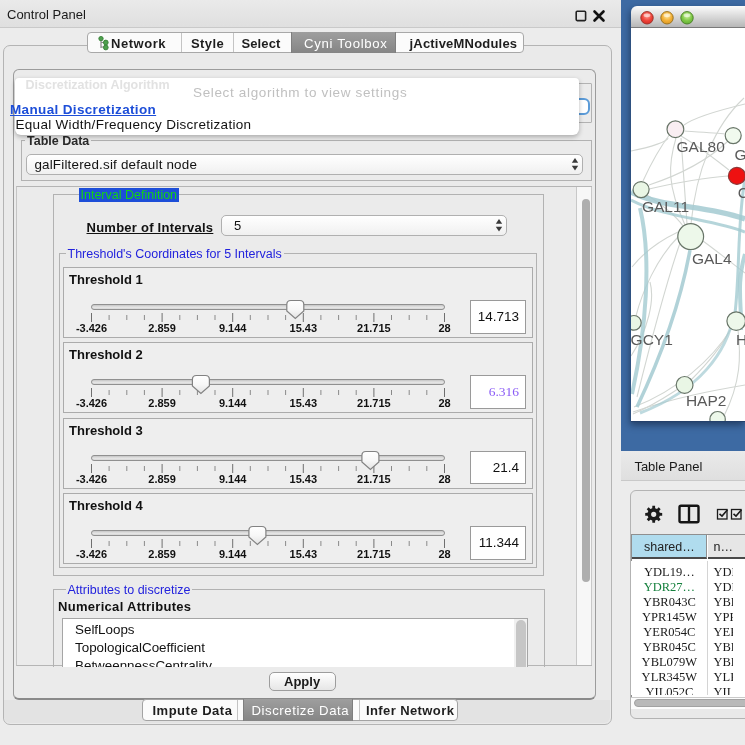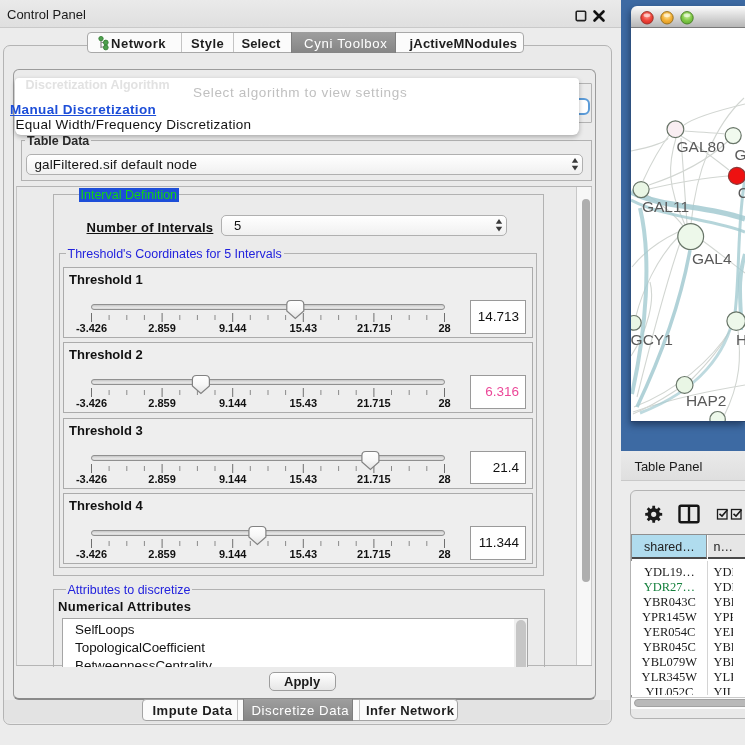--- a/index.html
+++ b/index.html
@@ -158,21 +158,21 @@
         <line x1="381.5" y1="46" x2="381.5" y2="55" stroke="#6f6f6f" stroke-width="1"></line>
         <text x="28.5" y="65" font-size="11" font-weight="bold" fill="#111" text-anchor="middle" font-family="Liberation Sans, sans-serif">-3.426</text>
         <text x="99.1" y="65" font-size="11" font-weight="bold" fill="#111" text-anchor="middle" font-family="Liberation Sans, sans-serif">2.859</text>
         <text x="169.7" y="65" font-size="11" font-weight="bold" fill="#111" text-anchor="middle" font-family="Liberation Sans, sans-serif">9.144</text>
         <text x="240.3" y="65" font-size="11" font-weight="bold" fill="#111" text-anchor="middle" font-family="Liberation Sans, sans-serif">15.43</text>
         <text x="310.9" y="65" font-size="11" font-weight="bold" fill="#111" text-anchor="middle" font-family="Liberation Sans, sans-serif">21.715</text>
         <text x="381.5" y="65" font-size="11" font-weight="bold" fill="#111" text-anchor="middle" font-family="Liberation Sans, sans-serif">28</text>
         <path d="M129.4 37.5 Q129.4 33.5 133.4 33.5 L142.4 33.5 Q146.4 33.5 146.4 37.5 L146.4 44.0 L137.9 51.5 L129.4 44.0 Z" fill="url(#hg)" stroke="#828282" stroke-width="1.2"></path>
       </svg>
 <div class="abs" style="left:453px;top:188.4px;width:56px;height:33.5px;background:#fff;border:1.5px solid #9a9a9a;">
-        <div style="position:absolute;right:6px;top:8px;font-size:13.5px;color:#ec4899;">6.316</div>
+        <div style="position:absolute;right:6px;top:8px;font-size:13.5px;color:#8b5cf6;font-family:Liberation Serif, serif;">6.316</div>
       </div>
 <div class="abs" style="left:45.5px;top:230.7px;width:470.3px;height:71px;background:#eeeeee;border:1px solid #ababab;"></div>
 <div class="abs" style="left:52px;top:235.7px;font-size:13px;font-weight:700;color:#111;">Threshold 3</div>
 <svg class="abs" style="left:45.5px;top:230.7px;" width="470" height="71" viewBox="0 0 470 71">
         <rect x="28.5" y="37.5" width="353" height="5" rx="2.5" fill="url(#tg)" stroke="#909090" stroke-width="1"></rect>
         <line x1="28.5" y1="46" x2="28.5" y2="55" stroke="#6f6f6f" stroke-width="1"></line>
         <line x1="46.1" y1="48" x2="46.1" y2="53" stroke="#8a8a8a" stroke-width="1"></line>
         <line x1="63.8" y1="48" x2="63.8" y2="53" stroke="#8a8a8a" stroke-width="1"></line>
         <line x1="81.4" y1="48" x2="81.4" y2="53" stroke="#8a8a8a" stroke-width="1"></line>
         <line x1="99.1" y1="46" x2="99.1" y2="55" stroke="#6f6f6f" stroke-width="1"></line>

